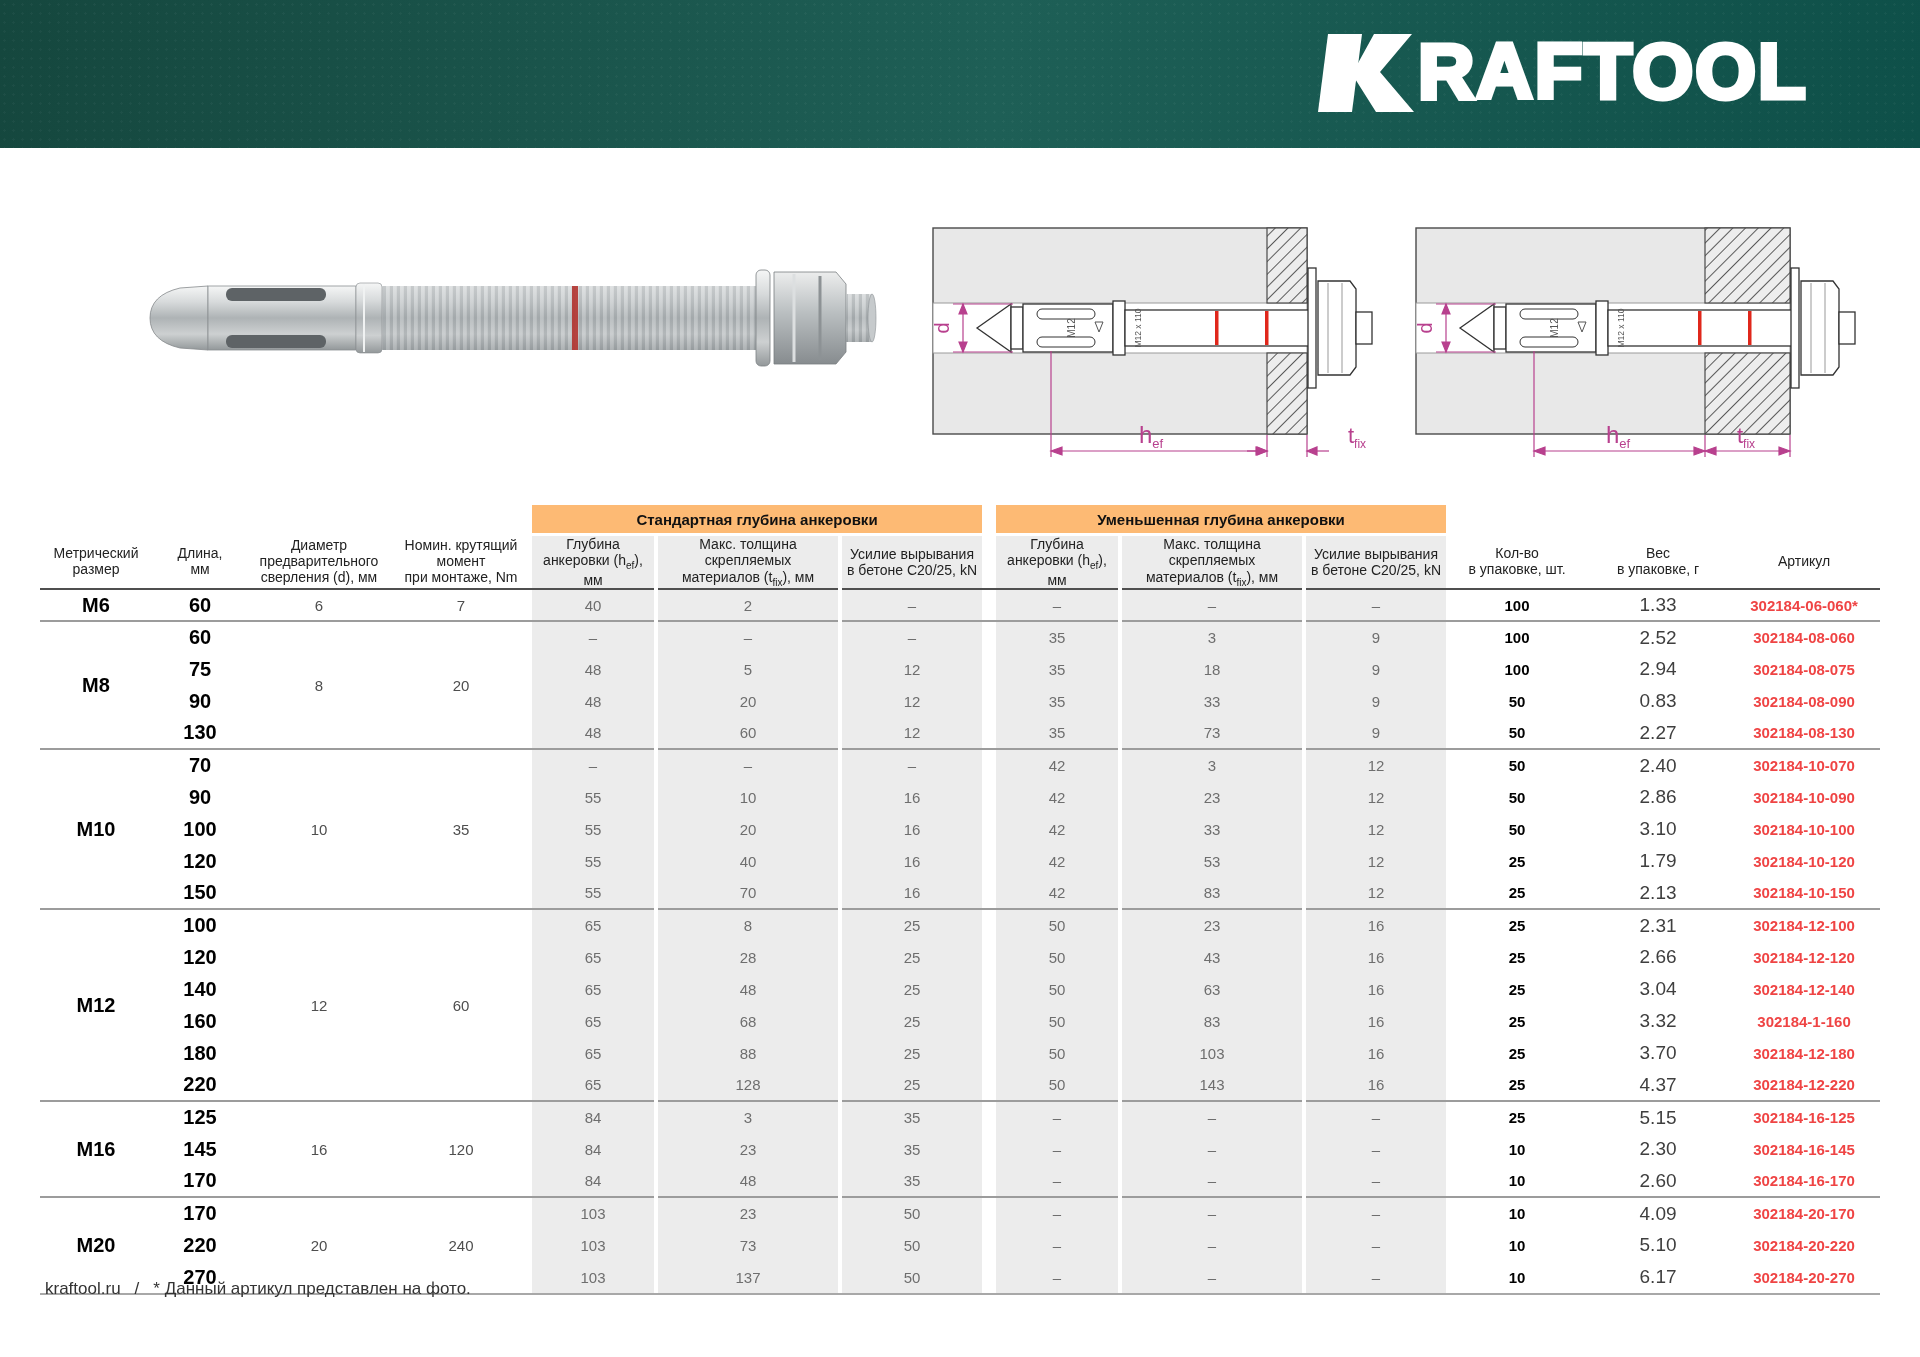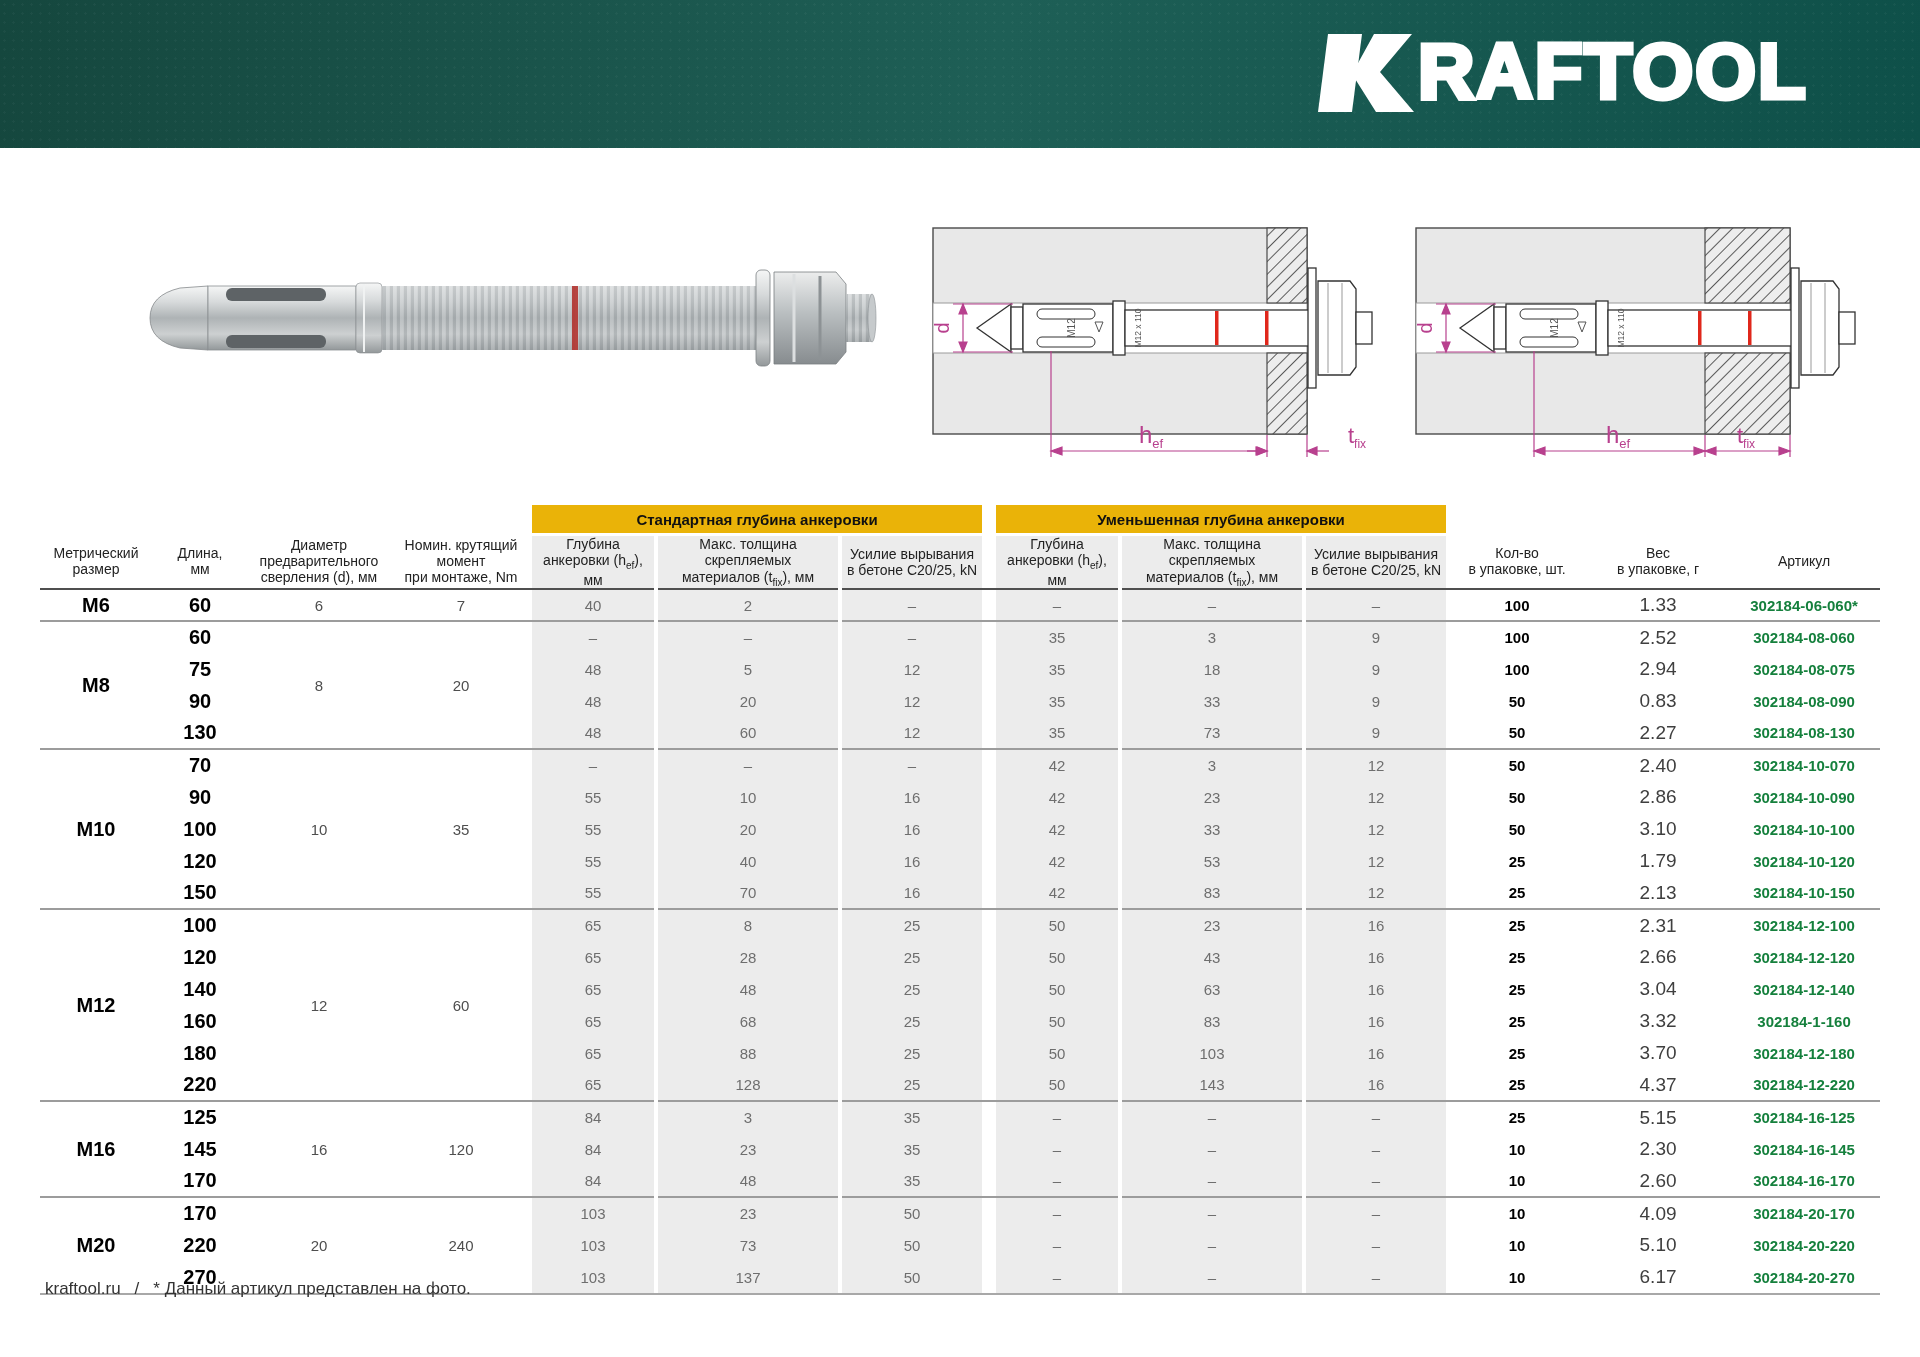--- a/index.html
+++ b/index.html
@@ -19,37 +19,37 @@
   
   .photo{position:absolute;left:120px;top:190px;}
   .diag1{position:absolute;left:925px;top:183px;}
   .diag2{position:absolute;left:1408px;top:183px;}
 
   
   .tblwrap{position:absolute;left:40px;top:505px;width:1840px;border-bottom:2px solid #a8a8a8;}
   table.spec{border-collapse:collapse;table-layout:fixed;width:1840px;}
   .spec th,.spec td{padding:0;text-align:center;vertical-align:middle;}
   .bandrow th{height:28px;}
-  .band{background:#eab308;font-size:15px;font-weight:bold;color:#111;border-bottom:3px solid #fff;}
+  .band{background:#fdba74;font-size:15px;font-weight:bold;color:#111;border-bottom:3px solid #fff;}
   .nob{background:#fff;}
   .headrow th{height:52px;font-size:14px;font-weight:normal;color:#222;line-height:1.16;
               border-bottom:2px solid #4f4f4f;}
   .headrow th.gh{background:#ececec;}
   .headrow th.gsep,.bandrow th.bandsep{background:#fff;}
   .gh.g1,.gh.g2,.c-gray.g1,.c-gray.g2{border-left:4px solid #fff;}
   sub{font-size:10px;}
   .spec tbody tr{height:32px;}
   .spec tbody tr.gstart td{border-top:2px solid #9c9c9c;}
   .c-size,.c-len{font-size:20px;font-weight:bold;color:#000;}
   .c-plain{font-size:15px;color:#4e4e4e;}
   .c-gray{font-size:15px;color:#6e6e6e;background:#ececec;}
   .c-sep{background:#fff;}
   .c-qty{font-size:15px;font-weight:bold;color:#000;}
   .c-weight{font-size:19px;color:#3f3f3f;}
-  .c-art{font-size:15px;font-weight:bold;color:#15803d;}
+  .c-art{font-size:15px;font-weight:bold;color:#ef4444;}
 
   
   .footer{position:absolute;left:45px;top:1270px;font-size:17px;color:#333;line-height:28px;}
   .footer .l3{margin-top:5px;}
   .footer .sep{margin:0 14px;}
 </style>
 </head>
 <body>
 
 <svg width="0" height="0" style="position:absolute">

